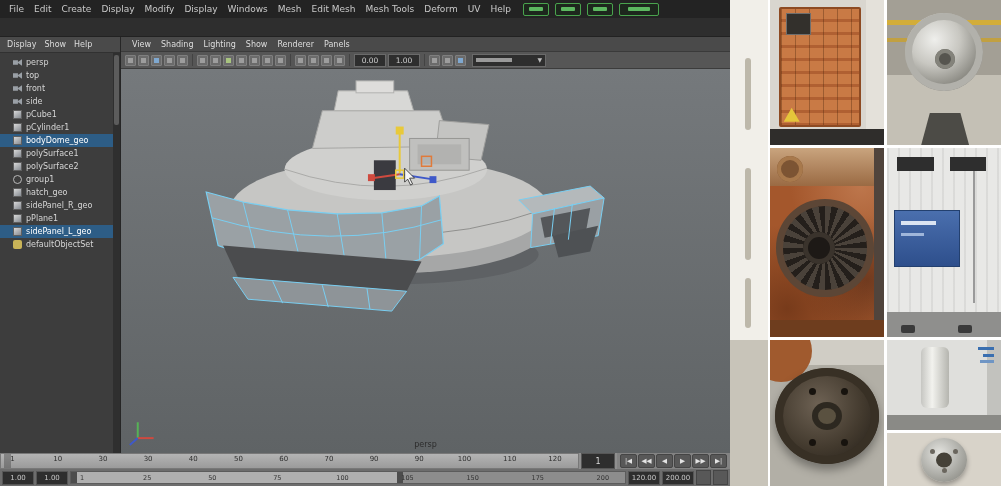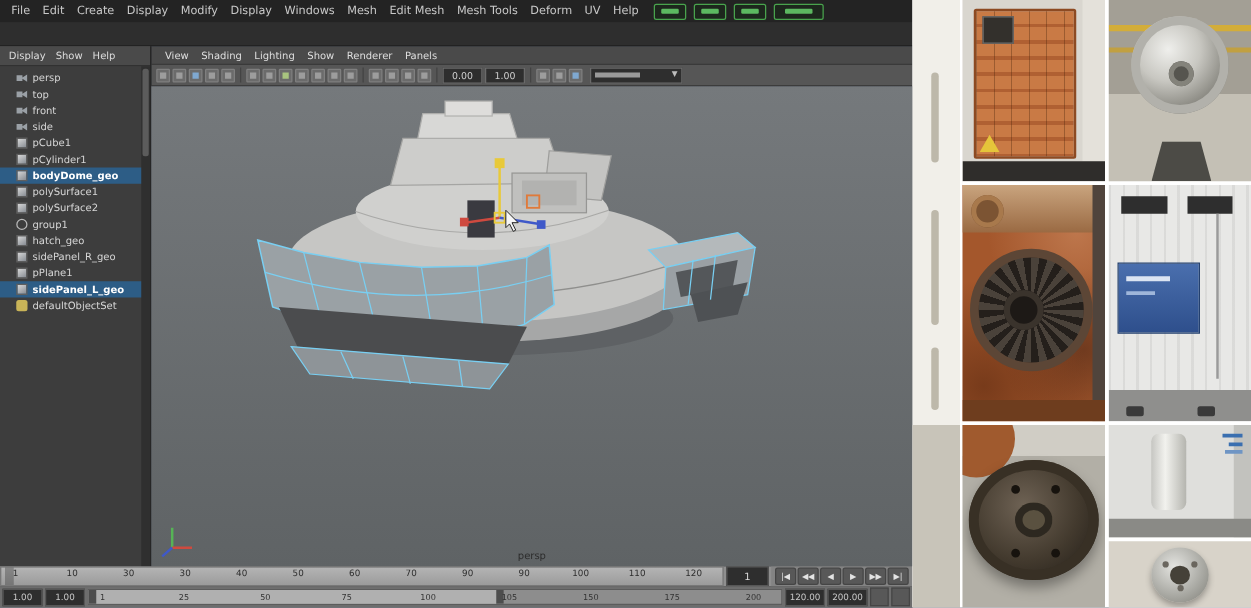--- a/index.html
+++ b/index.html
@@ -17,31 +17,31 @@
 
   .work{flex:1;display:flex;min-height:0;}
   
   .outliner{width:120px;flex:none;background:#3d3d3d;border-right:1px solid #262626;display:flex;flex-direction:column;position:relative;}
   .outliner-header{height:15px;background:#4a4a4a;border-bottom:1px solid #313131;display:flex;align-items:center;padding:0 3px;flex:none;}
   .outliner-menu{font-size:8px;color:#dcdcdc;padding:0 4px;cursor:default;}
   .tree{flex:1;padding-top:3px;overflow:hidden;}
   .tree-row{height:13px;display:flex;align-items:center;gap:4px;padding-left:13px;cursor:default;}
   .tree-row.selected{background:#2d5d86;}
   .tree-label{font-size:8px;color:#d6d6d6;white-space:nowrap;}
-  .tree-row.selected .tree-label{color:#fff;font-weight:bold;}
+  .tree-row.selected .tree-label{color:#fff;}
   .tree-icon{width:9px;height:9px;flex:none;}
   .camera-icon{background:#9aa0a6;clip-path:polygon(0 25%,55% 25%,55% 45%,100% 15%,100% 85%,55% 55%,55% 75%,0 75%);}
   .mesh-icon{background:linear-gradient(145deg,#d8d8d8,#868b92);border:1px solid #5f5f5f;box-sizing:border-box;}
   .group-icon{border:1px solid #b9b9b9;border-radius:50%;box-sizing:border-box;}
   .set-icon{background:#c9b458;border-radius:2px;}
   .outliner-scroll{position:absolute;right:0;top:16px;bottom:0;width:7px;background:#2f2f2f;}
   .outliner-thumb{position:absolute;top:2px;left:1px;width:5px;height:70px;background:#5c5c5c;border-radius:2px;}
 
   
-  .viewport{flex:1;display:flex;flex-direction:column;min-width:0;background:#0f172a;}
+  .viewport{flex:1;display:flex;flex-direction:column;min-width:0;background:#7f1d1d;}
   .vp-menus{height:14px;background:#4a4a4a;border-bottom:1px solid #3a3a3a;display:flex;align-items:center;padding:0 6px;flex:none;}
   .vp-menu{font-size:8px;color:#dedede;padding:0 5px;cursor:default;}
   .vp-toolbar{height:16px;background:#565656;border-bottom:1px solid #3c3c3c;display:flex;align-items:center;gap:2px;padding:0 4px;flex:none;}
   .vp-icons{display:flex;align-items:center;gap:2px;}
   .vp-icon{width:11px;height:11px;background:#6b6b6b;border:1px solid #7f7f7f;border-radius:1px;box-sizing:border-box;position:relative;}
   .vp-icon::after{content:"";position:absolute;left:2px;top:2px;right:2px;bottom:2px;background:#9d9d9d;}
   .vp-icon:nth-child(3)::after{background:#7fa8d0;}
   .vp-icon:nth-child(9)::after{background:#a8c47f;}
   .vp-sep{width:1px;height:12px;background:#434343;margin:0 2px;flex:none;}
   .vp-field{min-width:26px;height:11px;background:#2e2e2e;border:1px solid #6a6a6a;color:#cfcfcf;font-size:7.5px;display:flex;align-items:center;justify-content:center;padding:0 2px;}

